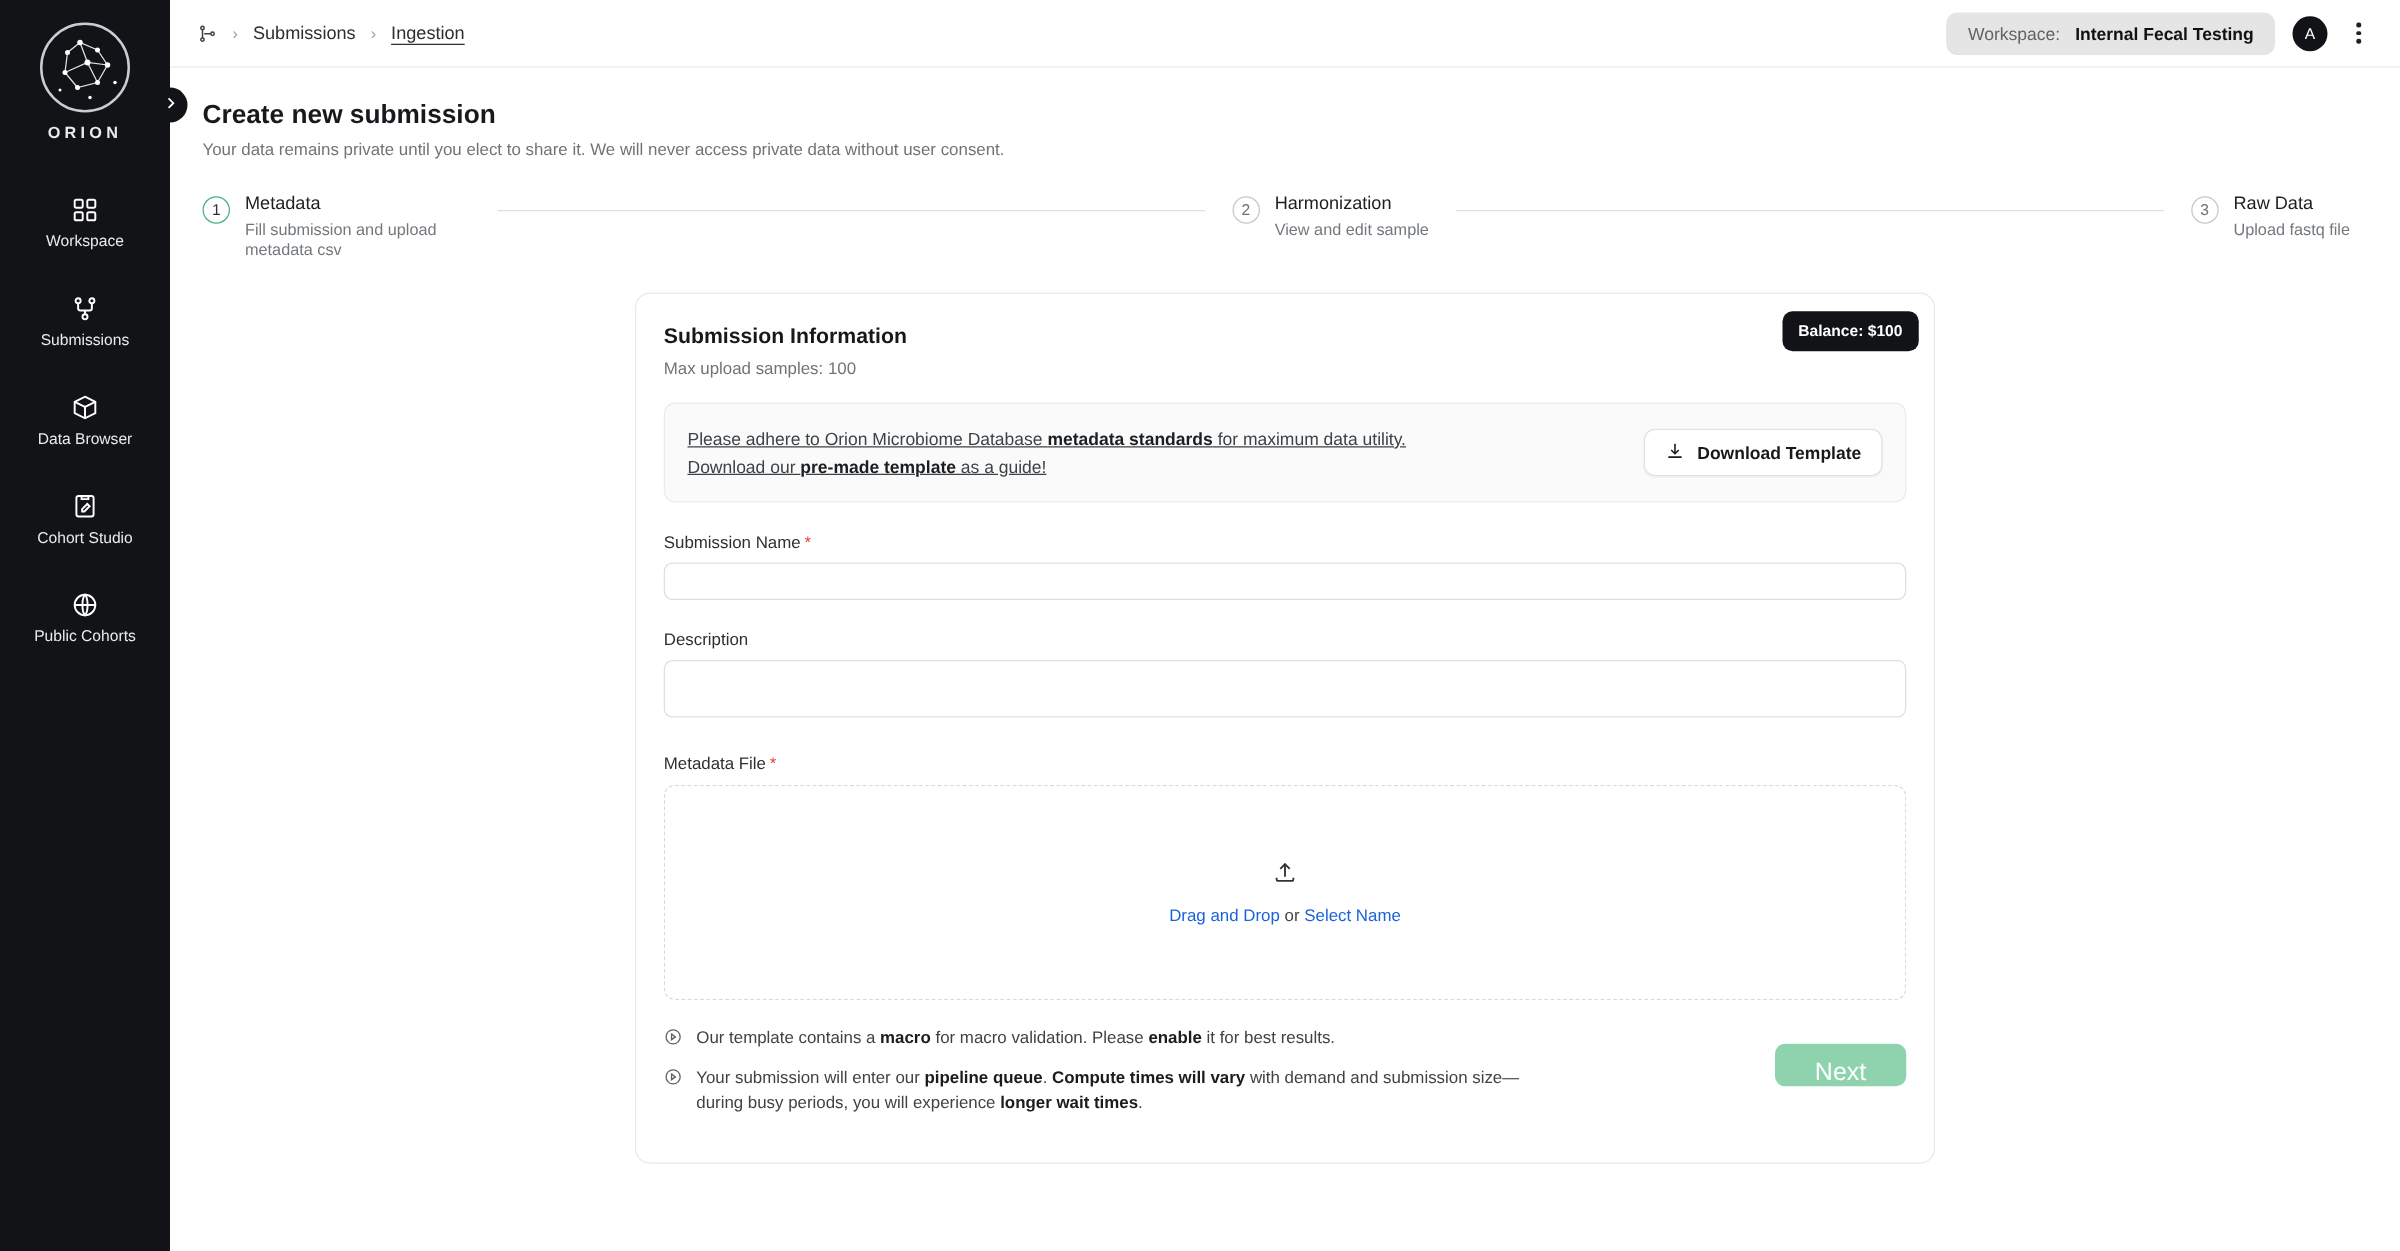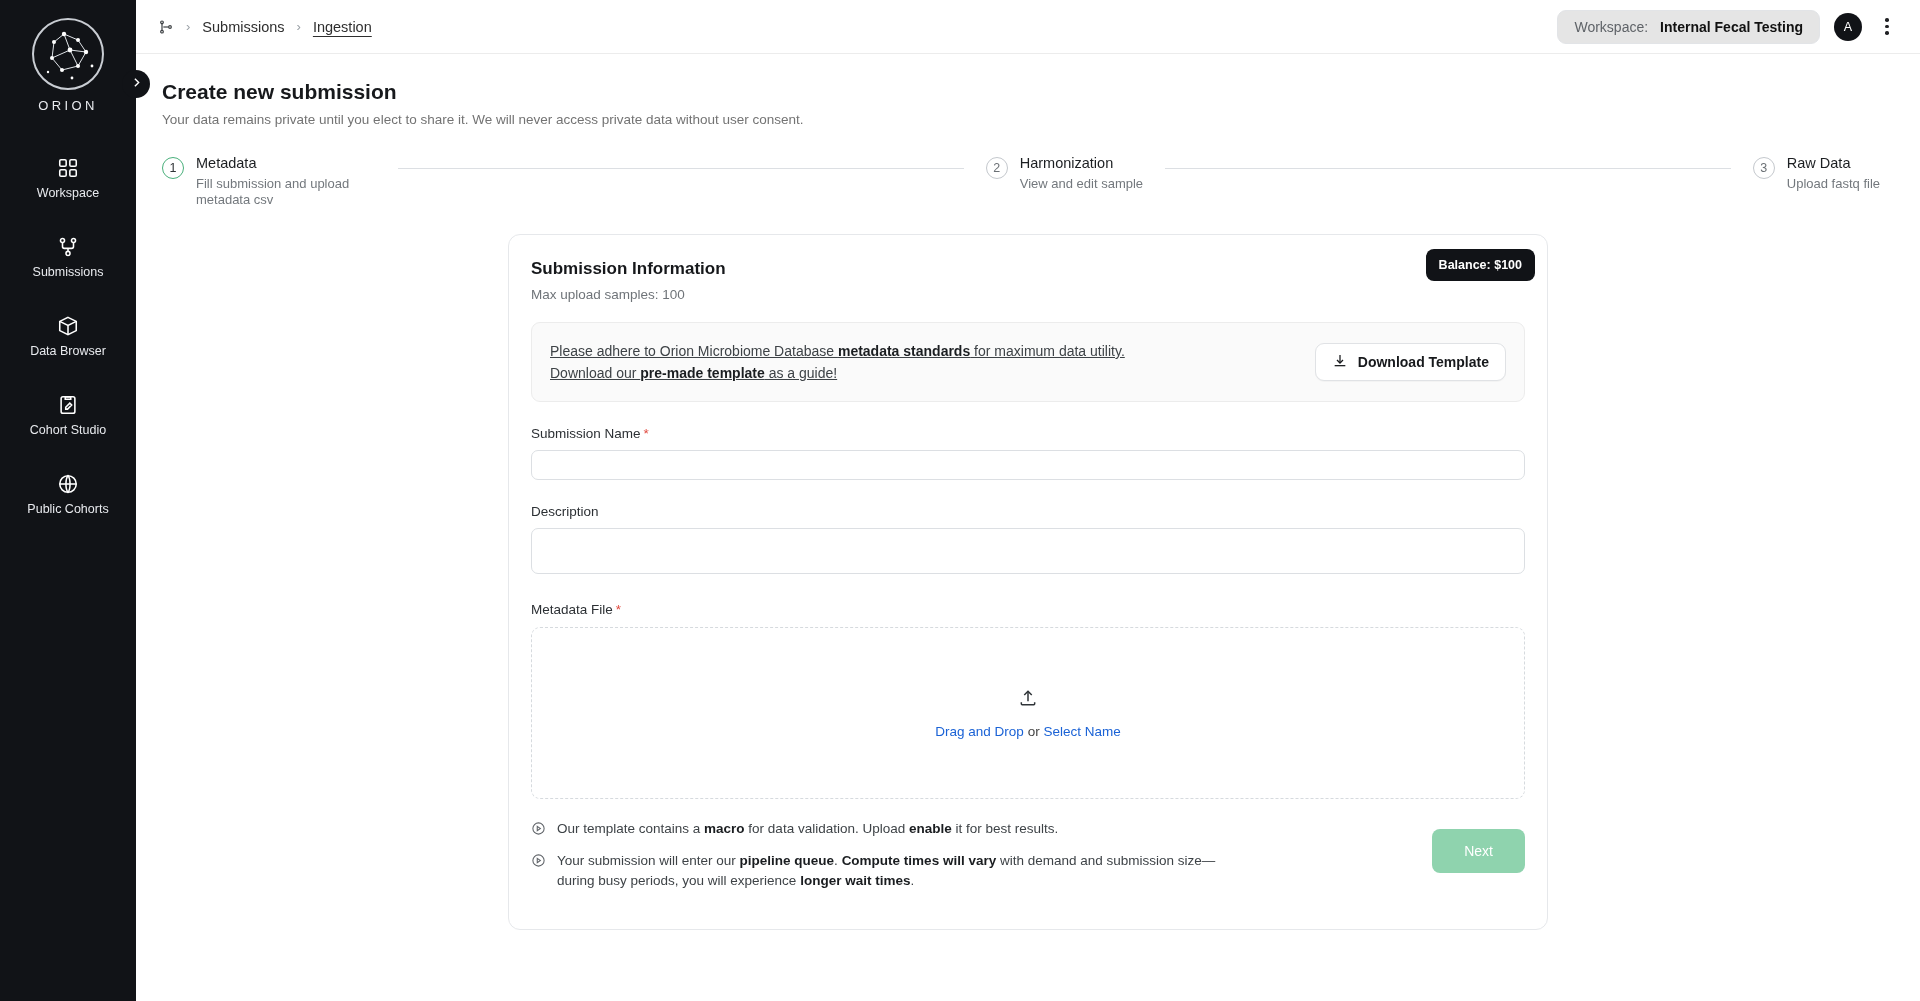--- a/index.html
+++ b/index.html
@@ -25,21 +25,21 @@
   .logo-circle {
     width: 72px; height: 72px; border-radius: 50%;
     border: 2px solid #c9cdd3;
     position: relative;
     display: block;
   }
   .logo-circle svg { position: absolute; inset: 0; }
   .logo-text {
     margin-top: 8px;
     font-size: 13px; letter-spacing: 3.4px;
-    color: #e9ebef; font-weight: 400;
+    color: #e9ebef; font-weight: 700;
   }
   .nav { margin-top: 34px; width: 100%; }
   .nav-item {
     width: 100%;
     padding: 10px 0 12px 0;
     display: flex; flex-direction: column; align-items: center;
     gap: 7px;
     cursor: pointer;
     margin-bottom: 14px;
   }
@@ -186,22 +186,22 @@
   .hint .bul { width: 15px; height: 15px; flex: 0 0 15px; margin-top: 2px; color: #5f6368; }
   .hint .h-txt { font-size: 13.5px; color: #3e4347; line-height: 20px; max-width: 660px; }
   .hint .h-txt b { color: #1a1d20; }
 
   .hints-row { display: flex; align-items: flex-start; }
   .next-btn {
     margin-left: auto;
     align-self: center;
     background: #8fd3ae; color: #ffffff;
     border: none; border-radius: 8px;
-    height: 44px; padding: 12px 32px;
-    font-size: 14px; cursor: pointer;
+    height: 34px; padding: 12px 32px;
+    font-size: 20px; cursor: pointer;
     font-family: "Liberation Sans", sans-serif;
   }
 </style>
 </head>
 <body>
 
 <aside class="sidebar">
   <div class="logo-wrap">
     <span class="logo-circle">
       <svg viewBox="0 0 72 72" width="72" height="72" aria-hidden="true">
@@ -427,21 +427,21 @@
         <div class="hints-row">
           <div class="hints">
             <div class="hint">
               <span class="bul">
                 <svg viewBox="0 0 24 24" fill="none" stroke="currentColor" stroke-width="1.7">
                   <circle cx="12" cy="12" r="9"></circle>
                     <path d="M10 8.5l5 3.5-5 3.5z"></path>
                 </svg>
               </span>
               <div class="h-txt">
-                <span>Our template contains a </span><b>macro</b><span> for data validation. Upload </span><b>enable</b><span> it for best results.</span>
+                <span>Our template contains a </span><b>macro</b><span> for macro validation. Please </span><b>enable</b><span> it for best results.</span>
               </div>
             </div>
             <div class="hint">
               <span class="bul">
                 <svg viewBox="0 0 24 24" fill="none" stroke="currentColor" stroke-width="1.7">
                   <circle cx="12" cy="12" r="9"></circle>
                     <path d="M10 8.5l5 3.5-5 3.5z"></path>
                 </svg>
               </span>
               <div class="h-txt">

